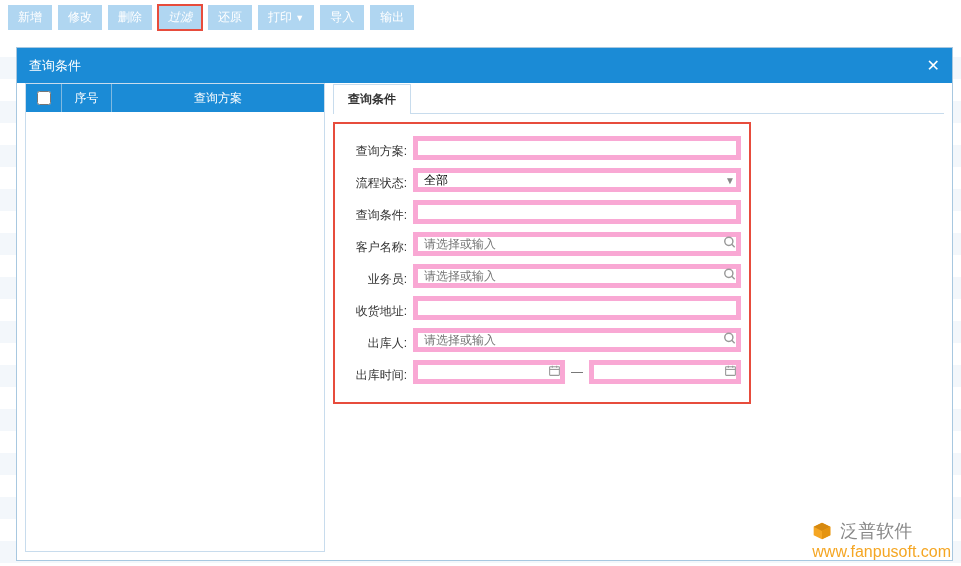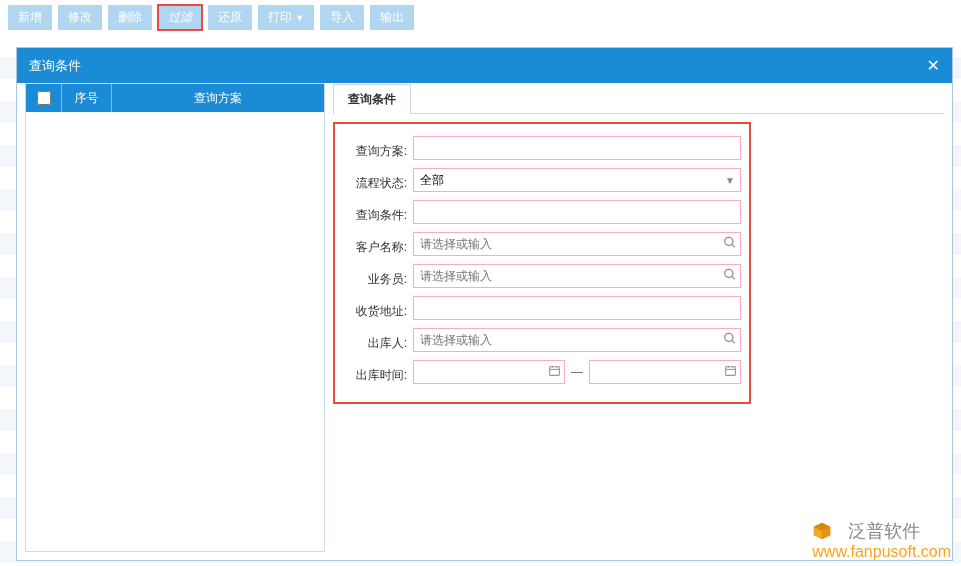--- a/index.html
+++ b/index.html
@@ -30,34 +30,34 @@
     .left-body { flex: 1; background: #fff; }
     
     .right-panel { flex: 1; display: flex; flex-direction: column; }
     .tab-strip { display: flex; border-bottom: 1px solid #c8dced; }
     .tab { padding: 6px 14px; border: 1px solid #c8dced; border-bottom: none; background: #fff; font-weight: bold; font-size: 12px; position: relative; top: 1px; }
     
     .form-wrap { border: 2px solid #e74c3c; margin: 8px 0 0 0; padding: 12px 8px 10px; width: 418px; }
     .frow { display: flex; align-items: flex-end; margin-bottom: 8px; }
     .flabel { width: 70px; text-align: right; padding-right: 6px; color: #333; font-size: 12px; }
     .fcontrol { flex: 1; position: relative; }
-    .finput, .fselect { width: 100%; height: 24px; border: 1px solid #f9a8d4; padding: 0 6px; font-size: 12px; background: #fff; }
+    .finput, .fselect { width: 100%; height: 24px; border: 5px solid #f9a8d4; padding: 0 6px; font-size: 12px; background: #fff; }
     .sel-wrap { position: relative; }
     .sel-caret { position: absolute; right: 6px; top: 50%; transform: translateY(-50%); pointer-events: none; color: #888; font-size: 10px; }
     .search-wrap { position: relative; }
     .search-wrap .finput { padding-right: 36px; }
     .search-ico { position: absolute; right: 4px; top: 50%; transform: translateY(-50%); color: #888; cursor: pointer; }
     .date-row { display: flex; align-items: center; gap: 4px; }
     .date-wrap { position: relative; flex: 1; }
     .date-wrap .finput { padding-right: 24px; }
     .cal-ico { position: absolute; right: 4px; top: 50%; transform: translateY(-50%); color: #888; cursor: pointer; }
     .date-sep { padding: 0 2px; color: #666; }
     
     .watermark { position: absolute; right: 10px; bottom: 8px; text-align: right; }
-    .wm-top { display: flex; align-items: center; gap: 16px; color: #888; font-size: 18px; }
+    .wm-top { display: flex; align-items: center; gap: 8px; color: #888; font-size: 18px; }
     .wm-cube { width: 20px; height: 20px; display: inline-block; }
     .wm-url { color: #f5a623; font-size: 16px; }
   </style>
 </head>
 <body>
 
 <div class="top-toolbar">
   <button class="tb-btn">新增</button>
   <button class="tb-btn">修改</button>
   <button class="tb-btn">删除</button>

